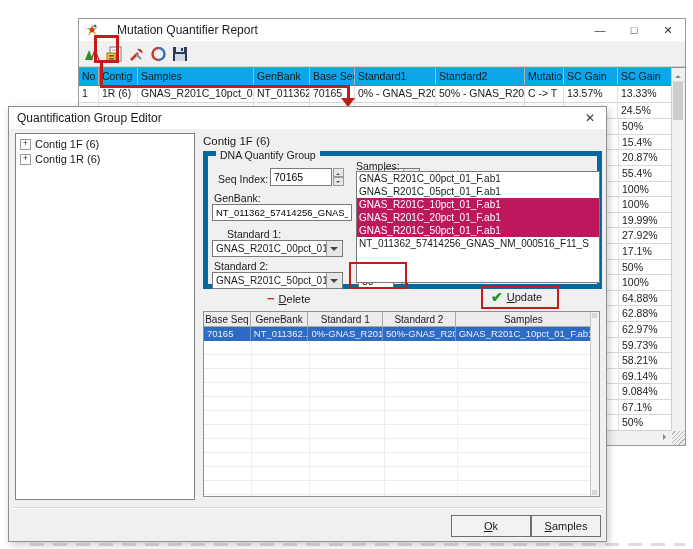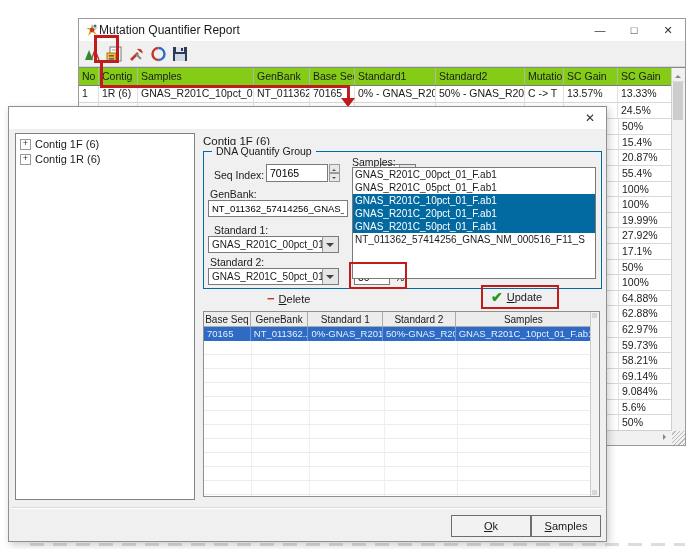--- a/index.html
+++ b/index.html
@@ -1,29 +1,29 @@
 <!DOCTYPE html>
 <html><head>
 <meta charset="utf-8">
 <style>
   html,body{margin:0;padding:0;background:#fff;}
   #stage{position:relative;width:693px;height:549px;overflow:hidden;background:#fff;
          font-family:"Liberation Sans",sans-serif;color:#1a1a1a;}
   
   #report-window{position:absolute;left:78px;top:18px;width:606px;height:426px;
     background:#fff;border:1px solid #9a9a9a;z-index:1;}
-  .rw-titlebar{height:22px;display:flex;align-items:center;padding-left:6px;gap:0;background:#fff;}
+  .rw-titlebar{height:22px;display:flex;align-items:center;padding-left:6px;gap:18px;background:#fff;}
   .rw-title{font-size:12px;white-space:nowrap;}
   .rw-controls{margin-left:auto;display:flex;height:22px;}
   .rw-ctrl{width:34px;text-align:center;line-height:22px;font-size:11px;color:#333;}
   .rw-toolbar{height:25px;background:#f0f0f0;border-bottom:1px solid #d5d5d5;
     display:flex;align-items:center;padding-left:3px;gap:2px;}
   .tool-btn{width:20px;height:21px;display:flex;align-items:center;justify-content:center;}
   .rw-table{position:absolute;top:48px;left:0;right:0;bottom:0;border-top:1px solid #8a8a8a;}
-  .rw-header{display:flex;height:17px;margin-right:13px;background:#84cc16;border-bottom:1px solid #7a7a7a;}
+  .rw-header{display:flex;height:17px;margin-right:13px;background:#0ea5e9;border-bottom:1px solid #7a7a7a;}
   .hcell{font-size:10.5px;line-height:17px;padding-left:3px;border-right:1px solid #b4b4b4;
     overflow:hidden;white-space:nowrap;box-sizing:border-box;}
   .rw-rows{position:absolute;top:18px;left:0;right:13px;bottom:14px;overflow:hidden;}
   .drow{display:flex;height:15.6px;border-bottom:1px solid #d8d8d8;}
   .dcell{font-size:10.5px;line-height:15px;padding-left:3px;border-right:1px solid #e2e2e2;
     overflow:hidden;white-space:nowrap;box-sizing:border-box;}
   .c0{width:20px}.c1{width:39px}.c2{width:116px}.c3{width:56px}.c4{width:45px}
   .c5{width:81px}.c6{width:89px}.c7{width:39px}.c8{width:54px}.c9{width:52px;border-right:none}
   .bgrow{position:relative;height:15.6px;border-bottom:1px solid #d8d8d8;box-sizing:border-box;}
   .bgrow .gain{position:absolute;left:539px;top:0;width:52px;height:100%;
@@ -43,39 +43,39 @@
   .dlg-titlebar{height:22px;background:#fff;display:flex;align-items:center;padding:0 4px 0 8px;}
   .dlg-title{font-size:12px;}
   .dlg-close{margin-left:auto;width:24px;text-align:center;font-size:12px;color:#333;line-height:22px;}
   .dlg-tree{position:absolute;left:6px;top:26px;width:180px;height:367px;background:#fff;
     border:1px solid #828282;padding-top:3px;box-sizing:border-box;}
   .tree-item{display:flex;align-items:center;gap:4px;padding:1px 0 2px 4px;font-size:11px;}
   .expander{width:9px;height:9px;border:1px solid #9a9a9a;background:#fff;flex:0 0 9px;
     font-size:9px;line-height:7px;text-align:center;color:#333;}
   .expander::before{content:"+";}
   .dlg-heading{position:absolute;left:194px;top:28px;font-size:11.5px;}
-  .groupbox{position:absolute;left:194px;top:44px;width:399px;height:138px;border:1px solid #0369a1;box-sizing:border-box;}
+  .groupbox{position:absolute;left:194px;top:44px;width:399px;height:138px;border:5px solid #0369a1;box-sizing:border-box;}
   .groupbox-label{position:absolute;top:-7px;left:8px;background:#f0f0f0;padding:0 4px;font-size:10.5px;}
   .lbl{position:absolute;font-size:10.5px;white-space:nowrap;}
   .field{position:absolute;background:#fff;border:1px solid #7a7a7a;font-size:10.5px;
     padding:0 3px;box-sizing:border-box;font-family:"Liberation Sans",sans-serif;}
   input.field{outline:none;}
   .spinner{position:absolute;width:11px;height:18px;}
   .spin{height:9px;background:#e8e8e8;border:1px solid #9a9a9a;box-sizing:border-box;position:relative;}
   .spin::after{content:"";position:absolute;left:2px;border:2px solid transparent;}
   .spin.up::after{top:2px;border-bottom-color:#555;}
   .spin.down::after{top:3px;border-top-color:#555;}
   .combo{position:absolute;background:#fff;border:1px solid #7a7a7a;display:flex;box-sizing:border-box;}
   .combo-val{flex:1;font-size:10px;line-height:15px;padding-left:3px;overflow:hidden;white-space:nowrap;}
   .combo-btn{width:15px;background:#e6e6e6;border-left:1px solid #9a9a9a;position:relative;}
   .combo-btn::after{content:"";position:absolute;left:3px;top:6px;border:4px solid transparent;border-top-color:#444;}
   .samples-list{position:absolute;left:148px;top:15px;width:244px;height:112px;background:#fff;
     border:1px solid #7a7a7a;overflow:hidden;box-sizing:border-box;}
   .sample-item{font-size:10px;height:13px;line-height:13px;padding-left:2px;white-space:nowrap;overflow:hidden;}
-  .sample-item.sel{background:#0369a1;color:#fff;}
+  .sample-item.sel{background:#be185d;color:#fff;}
   .mini-btn{position:absolute;display:flex;align-items:center;gap:4px;font-size:11px;}
   .btn-label{display:block;}
   .btn-label::first-letter{text-decoration:underline;}
   .icon-plus{color:#2ca02c;font-weight:bold;font-size:15px;line-height:12px;}
   .icon-plus::before{content:"+";}
   .icon-minus{color:#c0392b;font-weight:bold;font-size:13px;line-height:12px;}
   .icon-minus::before{content:"\2212";}
   .icon-check{color:#249a24;font-size:14px;font-weight:bold;line-height:12px;}
   .icon-check::before{content:"\2714";}
   .ggrid{position:absolute;left:194px;top:204px;width:397px;height:186px;background:#fff;
@@ -277,41 +277,42 @@
 
             <div class="bgrow">
               <span class="gain">69.14%</span>
             </div>
 
             <div class="bgrow">
               <span class="gain">9.084%</span>
             </div>
 
             <div class="bgrow">
-              <span class="gain">5.6%</span>
+              <span class="gain">67.1%</span>
             </div>
 
             <div class="bgrow">
               <span class="gain">50%</span>
             </div>
           </div>
       </div>
       <div class="rw-vscroll">
         <div class="vs-arrow"></div>
         <div class="vs-thumb"></div>
       </div>
       <div class="rw-hscroll">
         <div class="hs-arrow"></div>
       </div>
       <div class="rw-corner"></div>
     </div>
   </div>
 
   <div id="qge-dialog">
     <div class="dlg-titlebar">
+      <span class="dlg-title">Quantification Group Editor</span>
       <span class="dlg-close">✕</span>
     </div>
 
     <div class="dlg-tree">
       <div class="tree-item">
         <span class="expander"></span>
         <span>Contig 1F (6)</span>
       </div>
       <div class="tree-item">
         <span class="expander"></span>
@@ -332,21 +333,21 @@
       </span>
       <span class="lbl" style="left:152px;top:17px">C-&gt;</span>
       <span class="combo" style="left:176px;top:12px;width:36px;height:18px">
         <span class="combo-val">T</span>
         <span class="combo-btn"></span>
       </span>
 
       <span class="lbl" style="left:6px;top:36px">GenBank:</span>
       <input class="field" style="left: 4px; top: 48px; width: 140px; height: 17px; font-size: 9.5px;" value="NT_011362_57414256_GNAS_NM_000516.gbk">
 
-      <span class="lbl" style="left:10px;top:72px">Standard 1:</span>
+      <span class="lbl" style="left:19px;top:72px">Standard 1:</span>
       <span class="combo" style="left:4px;top:84px;width:131px;height:17px">
         <span class="combo-val">GNAS_R201C_00pct_01_F.ab1</span>
         <span class="combo-btn"></span>
       </span>
       <input class="field" style="left: 150px; top: 84px; width: 36px; height: 17px;" value="0">
       <span class="lbl" style="left:191px;top:87px">%</span>
 
       <span class="lbl" style="left:6px;top:104px">Standard 2:</span>
       <span class="combo" style="left:4px;top:116px;width:131px;height:17px">
         <span class="combo-val">GNAS_R201C_50pct_01_F.ab1</span>

